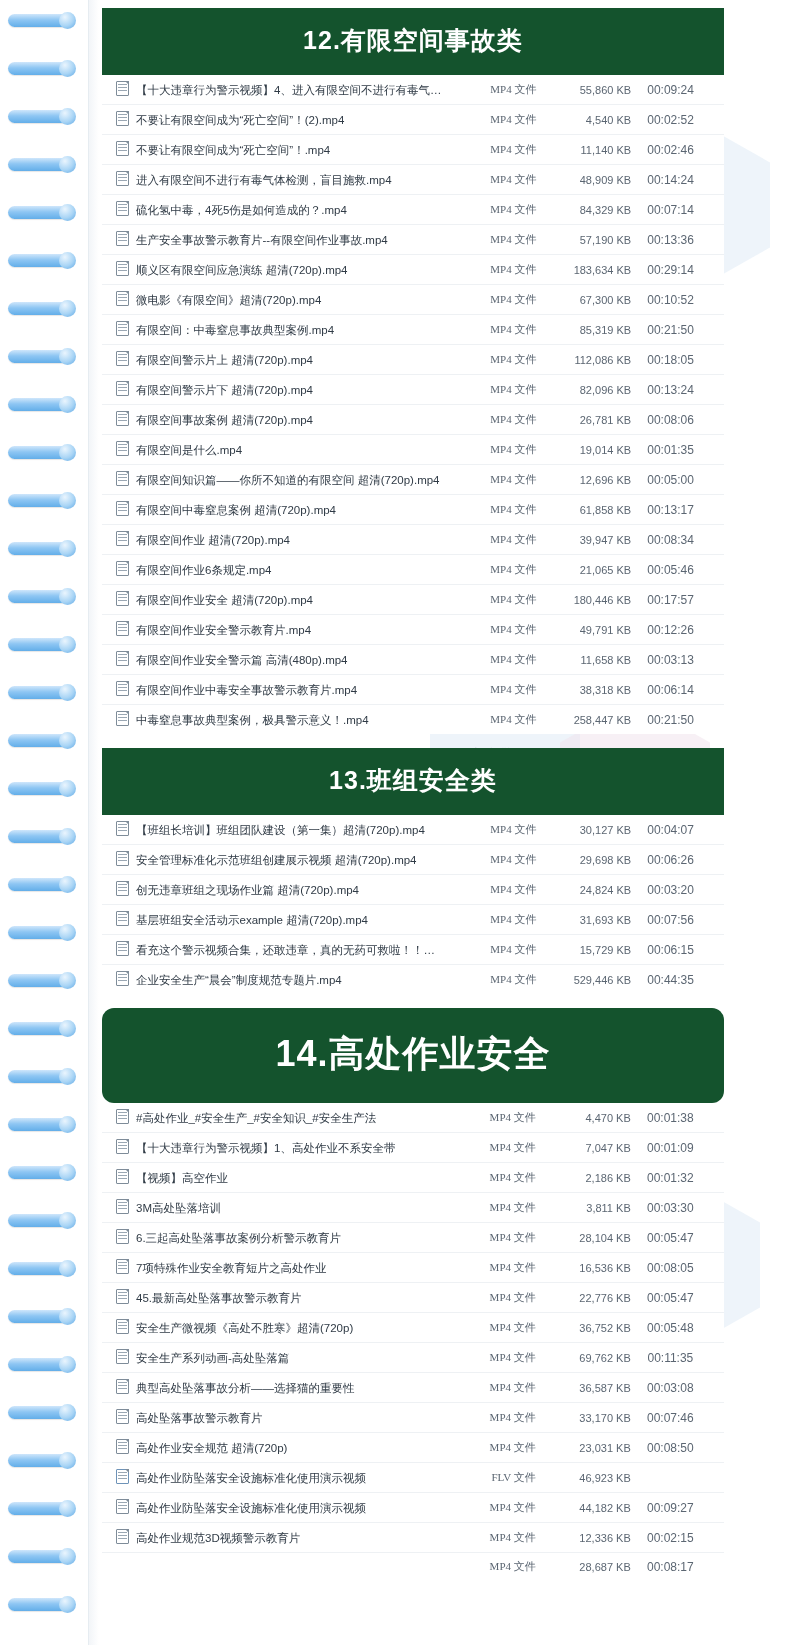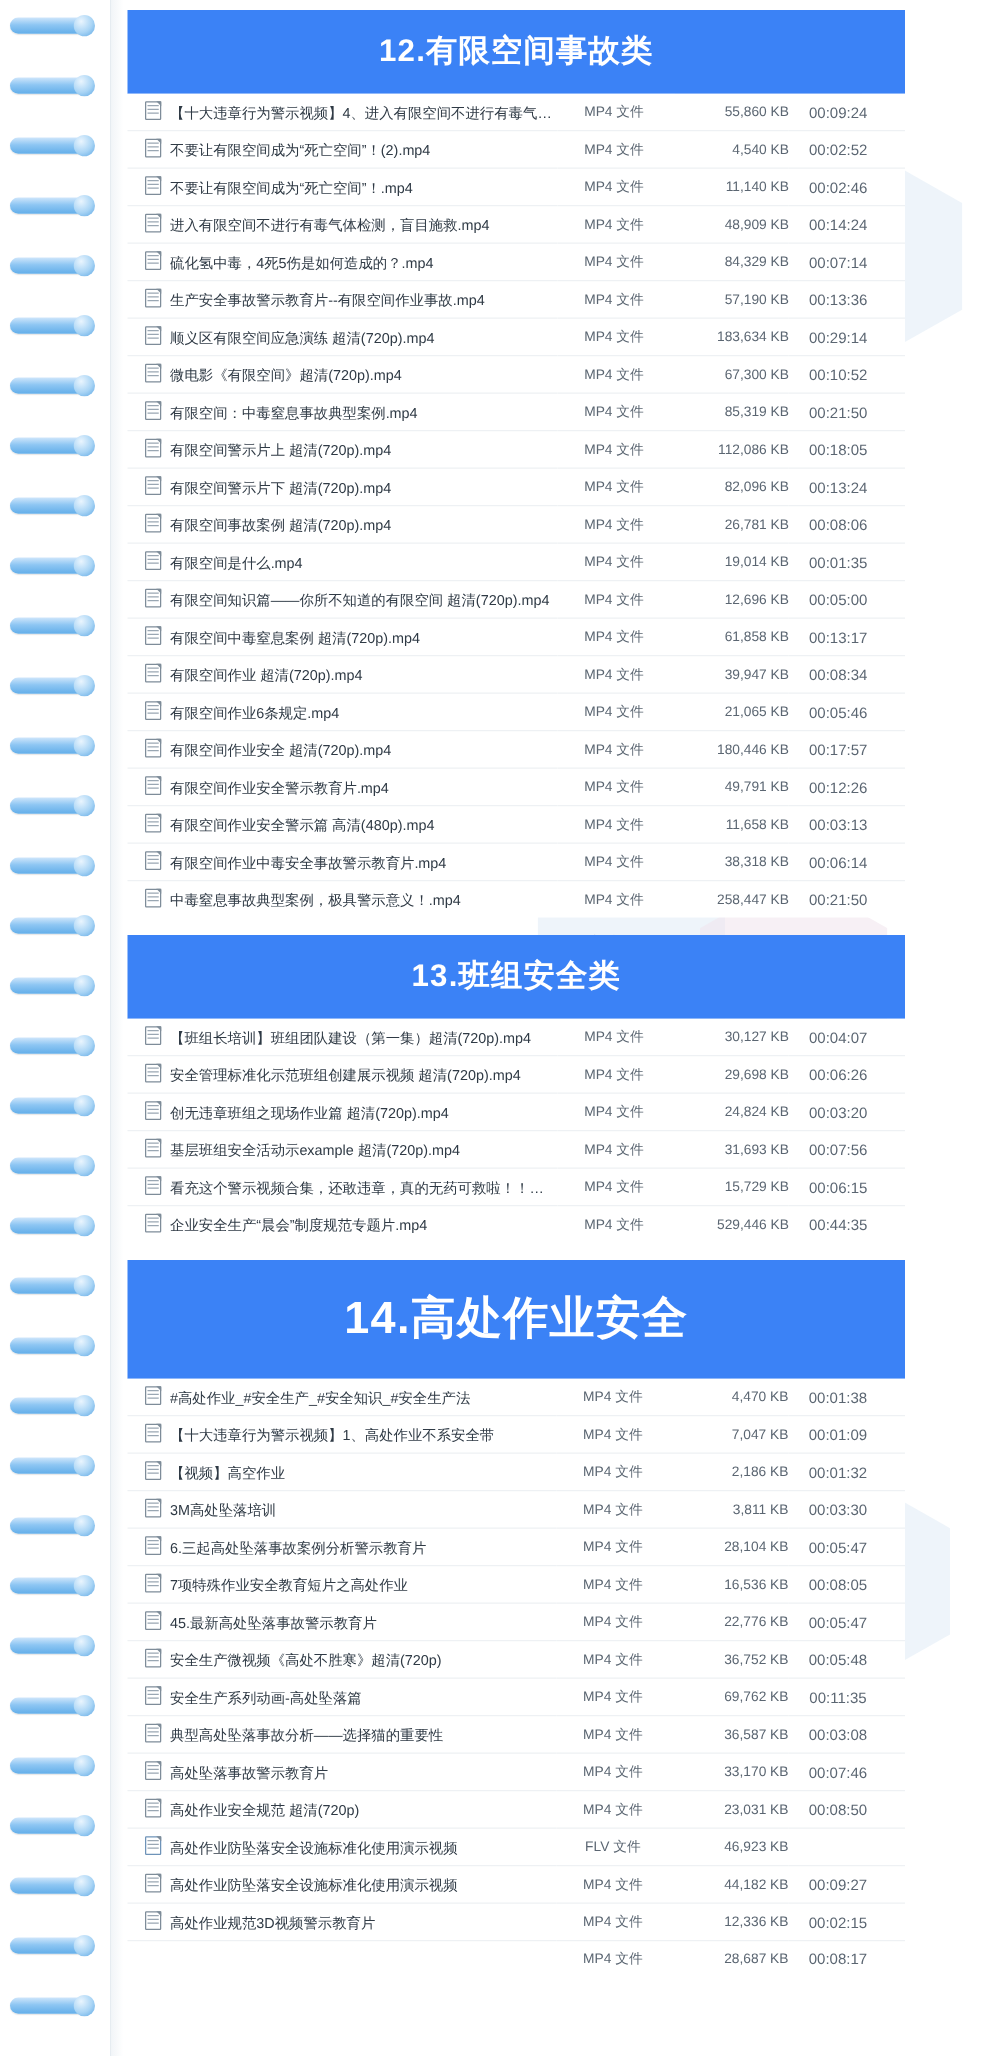--- a/index.html
+++ b/index.html
@@ -92,33 +92,34 @@
     margin-left: 102px;
     width: 622px;
     padding-top: 8px;
   }
 
   .section {
     margin-bottom: 14px;
   }
 
   .section-header {
-    background: #3b82f6;
+    background: #14532d;
     color: #ffffff;
     text-align: center;
     font-weight: bold;
     letter-spacing: 1px;
   }
   .section-header.h-small {
     font-size: 25px;
     padding: 16px 0 18px;
   }
   .section-header.h-large {
     font-size: 36px;
     padding: 22px 0 24px;
+    border-radius: 12px;
   }
 
   .file-table {
     width: 100%;
     border-collapse: collapse;
     background: #ffffff;
   }
   .file-table tr {
     border-bottom: 1px solid #eef1f4;
   }
@@ -132,23 +133,24 @@
   }
   td.c-name {
     padding-left: 14px;
     width: 330px;
     max-width: 330px;
     overflow: hidden;
     text-overflow: ellipsis;
   }
   td.c-type {
     width: 92px;
-    text-align: center;
+    text-align: right;
     color: #5b6672;
     font-size: 11px;
+    font-family: Liberation Serif, serif;
   }
   td.c-size {
     width: 96px;
     text-align: right;
     color: #5b6672;
     font-size: 11px;
   }
   td.c-dur {
     width: 80px;
     text-align: center;

